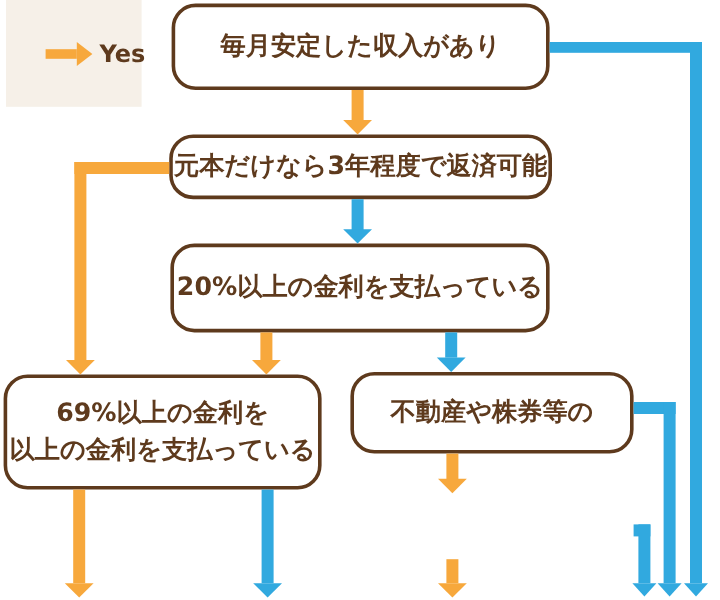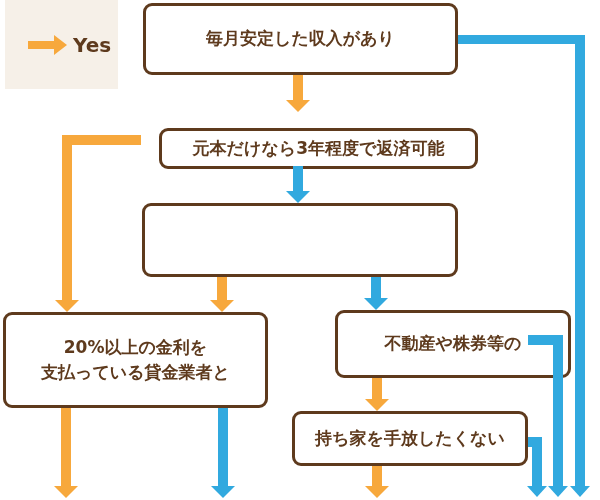--- a/index.html
+++ b/index.html
@@ -14,36 +14,36 @@
   body{font-family:"DejaVu Sans","Liberation Sans",sans-serif;background:#fff;}
   .stage{
     position:relative;width:600px;height:500px;background:var(--background);
     overflow:hidden;color:var(--text);
   }
   
   .legend{
     position:absolute;left:5px;top:0;width:113px;height:89px;
     background:var(--legend-bg);
     display:flex;flex-direction:column;justify-content:center;gap:9px;
-    padding-left:23px;
+    padding-left:33px;
   }
   .legend-row{display:flex;align-items:center;gap:6px;}
   .legend-label{font-size:20px;font-weight:bold;color:var(--text);}
   .harrow{display:flex;align-items:center;}
   .harrow .hshaft-s{width:26px;height:8px;}
   .harrow .hhead-s{width:0;height:0;border-top:10px solid transparent;border-bottom:10px solid transparent;}
   .yes .hshaft-s{background:var(--yes-arrow);}
   .yes .hhead-s{border-left:13px solid var(--yes-arrow);}
   .no .hshaft-s{background:var(--no-arrow);}
   .no .hhead-s{border-left:13px solid var(--no-arrow);}
   
   .node{
     position:absolute;background:#fff;border:3px solid var(--box-border);
-    border-radius:9px;display:flex;flex-direction:column;align-items:center;
-    justify-content:center;text-align:center;font-weight:bold;font-size:17px;
+    border-radius:20px;display:flex;flex-direction:column;align-items:center;
+    justify-content:center;text-align:center;font-weight:bold;font-size:21px;
     line-height:1.5;color:var(--text);
   }
   
   .vshaft{position:absolute;width:10px;}
   .hshaft{position:absolute;height:10px;}
   .vhead{position:absolute;width:0;height:0;border-left:12px solid transparent;border-right:12px solid transparent;}
   .vhead-sm{position:absolute;width:0;height:0;border-left:10px solid transparent;border-right:10px solid transparent;}
   .orange{background:var(--yes-arrow);}
   .blue{background:var(--no-arrow);}
   .ohead{border-top:12px solid var(--yes-arrow);}
@@ -62,39 +62,37 @@
           <span class="hhead-s"></span>
         </span>
       <span class="legend-label">Yes</span>
     </div>
   </div>
 
   <div class="node" style="left:143px;top:3px;width:315px;height:72px;">
     <div>毎月安定した収入があり</div>
   </div>
 
-  <div class="node" style="left:159px;top:112px;width:319px;height:41px;margin-top:16px;">
+  <div class="node" style="left:141px;top:112px;width:319px;height:54px;">
     <div>元本だけなら3年程度で返済可能</div>
   </div>
 
   <div class="node" style="left:142px;top:203px;width:316px;height:74px;">
+    <div>20%以上の金利を支払っている</div>
   </div>
 
   <div class="node" style="left:3px;top:312px;width:265px;height:96px;">
-    <div>20%以上の金利を</div>
-    <div>支払っている貸金業者と</div>
+    <div>69%以上の金利を</div>
+    <div>以上の金利を支払っている</div>
   </div>
 
-  <div class="node" style="left:292px;top:310px;width:236px;height:68px;margin-left:43px;">
+  <div class="node" style="left:292px;top:310px;width:236px;height:68px;">
     <div>不動産や株券等の</div>
   </div>
 
-  <div class="node" style="left:292px;top:411px;width:236px;height:55px;">
-    <div>持ち家を手放したくない</div>
-  </div>
 
   <div class="vshaft orange" style="left:293px;top:75px;height:27px;"></div>
   <div class="vhead ohead" style="left:286px;top:100px;"></div>
 
   <div class="vshaft blue" style="left:293px;top:166px;height:27px;"></div>
   <div class="vhead bhead" style="left:286px;top:191px;"></div>
 
   <div class="hshaft orange" style="left:62px;top:135px;width:79px;"></div>
   <div class="vshaft orange" style="left:62px;top:135px;height:165px;"></div>
   <div class="vhead ohead" style="left:55px;top:300px;"></div>

